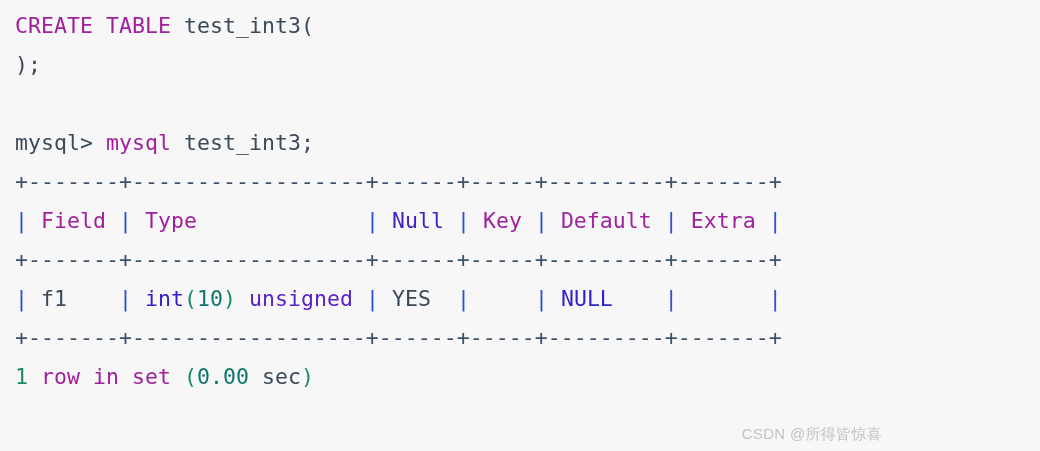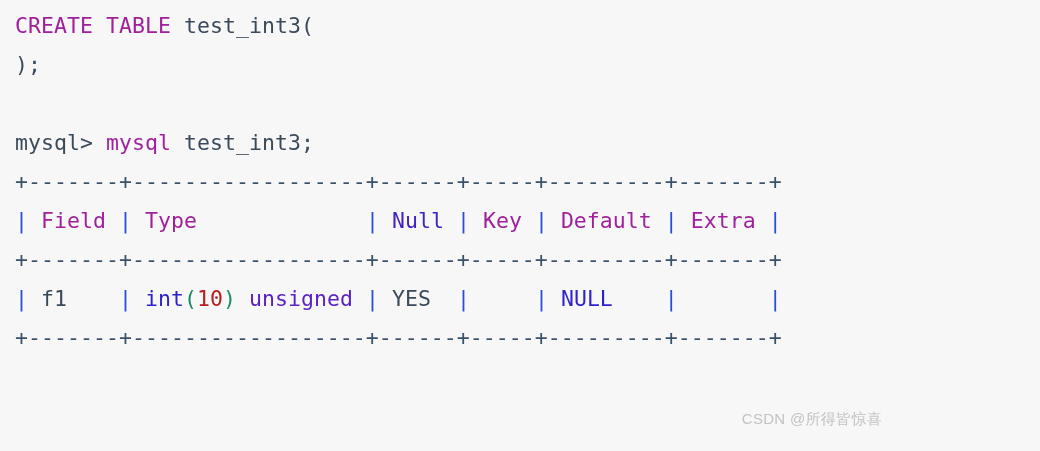--- a/index.html
+++ b/index.html
@@ -34,29 +34,29 @@
   .kw      { color: #a0219b; }   
   .kw2     { color: #5b22c4; }   
   .ident   { color: #3b4a5a; }   
   .punct   { color: #3b4a5a; }   
   .rule    { color: #3b5069; }   
   .pipe    { color: #2b4fd6; }   
   .col     { color: #a0219b; text-align: right; }   
   .colb    { color: #4322c4; }   
   .type    { color: #3022c8; text-align: right; }   
   .paren   { color: #1a8a6a; }   
-  .num     { color: #b91c1c; }   
+  .num     { color: #0f766e; }   
   .numb    { color: #1a8a6a; }   
   .nullval { color: #3022c8; }   
   .yes     { color: #3b4a5a; text-align: center; }   
   .blank   { height: 39px; }
   #watermark {
     position: absolute;
     right: 18px;
-    bottom: 22px;
+    bottom: 7px;
     font-family: "Liberation Sans", sans-serif;
     font-size: 15px;
     color: #c3c3c3;
     letter-spacing: 0.3px;
     white-space: pre;
   }
 </style>
 </head>
 <body>
 
@@ -74,16 +74,17 @@
   <div class="code-line"><span class="tok rule">+-------+------------------+------+-----+---------+-------+</span></div>
 
   <div class="code-line"><span class="tok pipe">|</span><span class="tok col"> </span><span class="tok col">Field</span><span class="tok col"> </span><span class="tok pipe">|</span><span class="tok col"> </span><span class="tok col">Type</span><span class="tok col">             </span><span class="tok pipe">|</span><span class="tok colb"> </span><span class="tok colb">Null</span><span class="tok colb"> </span><span class="tok pipe">|</span><span class="tok col"> </span><span class="tok col">Key</span><span class="tok col"> </span><span class="tok pipe">|</span><span class="tok col"> </span><span class="tok col">Default</span><span class="tok col"> </span><span class="tok pipe">|</span><span class="tok col"> </span><span class="tok col">Extra</span><span class="tok col"> </span><span class="tok pipe">|</span></div>
 
   <div class="code-line"><span class="tok rule">+-------+------------------+------+-----+---------+-------+</span></div>
 
   <div class="code-line"><span class="tok pipe">|</span><span class="tok ident"> </span><span class="tok ident">f1</span><span class="tok ident">    </span><span class="tok pipe">|</span><span class="tok ident"> </span><span class="tok type">int</span><span class="tok paren">(</span><span class="tok num">10</span><span class="tok paren">)</span><span class="tok kw2"> unsigned</span><span class="tok ident"> </span><span class="tok pipe">|</span><span class="tok ident"> </span><span class="tok yes">YES</span><span class="tok ident">  </span><span class="tok pipe">|</span><span class="tok ident">     </span><span class="tok pipe">|</span><span class="tok ident"> </span><span class="tok nullval">NULL</span><span class="tok ident">    </span><span class="tok pipe">|</span><span class="tok ident">       </span><span class="tok pipe">|</span></div>
 
   <div class="code-line"><span class="tok rule">+-------+------------------+------+-----+---------+-------+</span></div>
 
+  <div class="code-line"><span class="tok numb">1</span><span class="tok kw"> row in set </span><span class="tok paren">(</span><span class="tok num">0.00</span><span class="tok ident"> sec</span><span class="tok paren">)</span></div>
 
   <div id="watermark">CSDN @所得皆惊喜</div>
 
 </div>
 
 </body></html>

